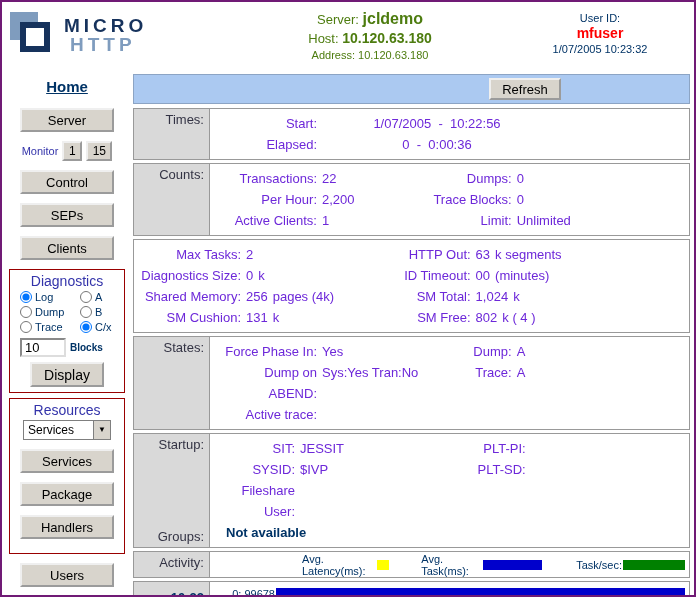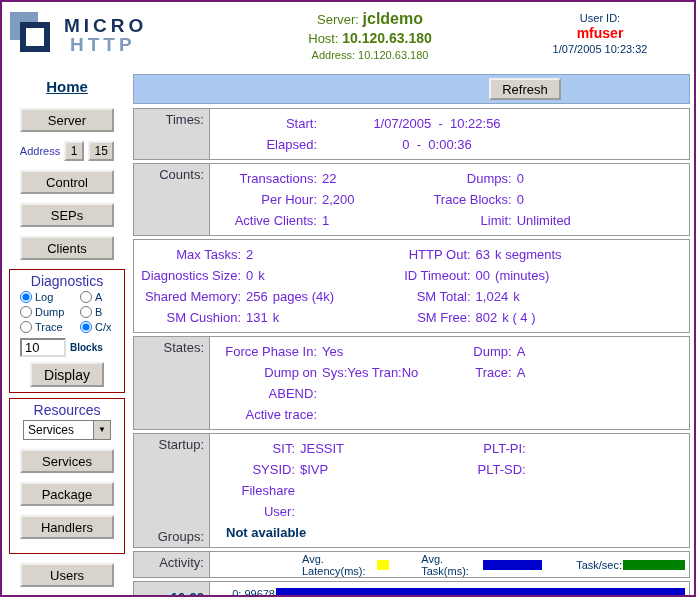--- a/index.html
+++ b/index.html
@@ -114,21 +114,21 @@
       <div class="ts">1/07/2005 10:23:32</div>
     </div>
   </div>
 
   <div class="bodyrow">
 
     <div class="sidebar">
       <a class="home">Home</a>
       <button class="btn sbtn">Server</button>
       <div class="monitor-row">
-        <span class="monitor-lbl">Address</span>
+        <span class="monitor-lbl">Monitor</span>
         <button class="btn btn-tiny">1</button>
         <button class="btn btn-tiny2">15</button>
       </div>
       <button class="btn sbtn">Control</button>
       <button class="btn sbtn">SEPs</button>
       <button class="btn sbtn">Clients</button>
 
       <div class="redbox">
         <div class="boxtitle">Diagnostics</div>
         <div class="radio-grid">

